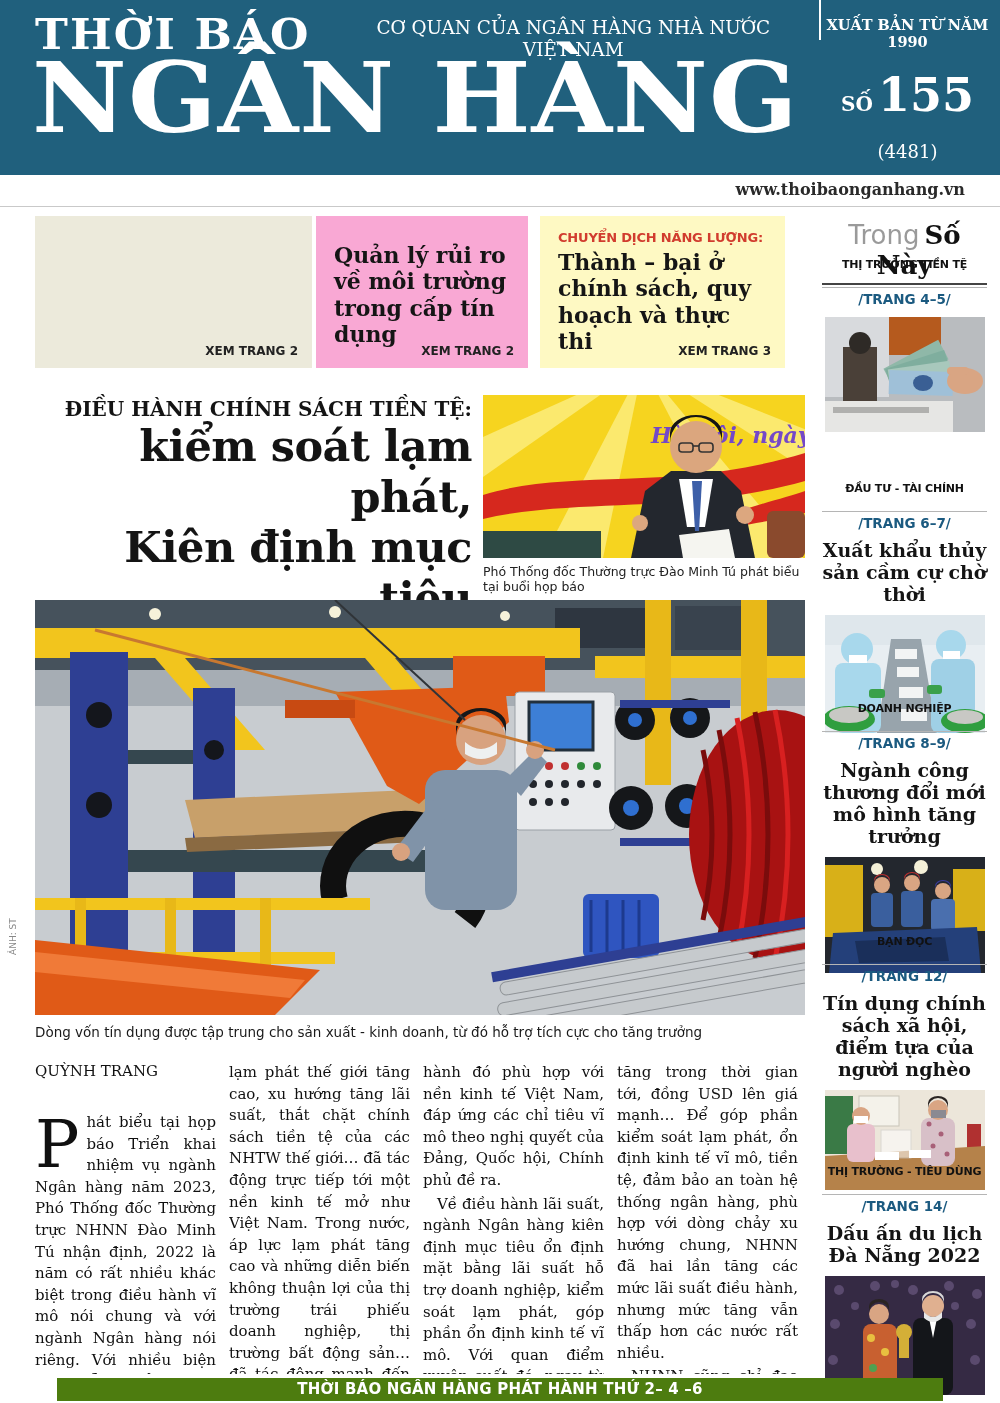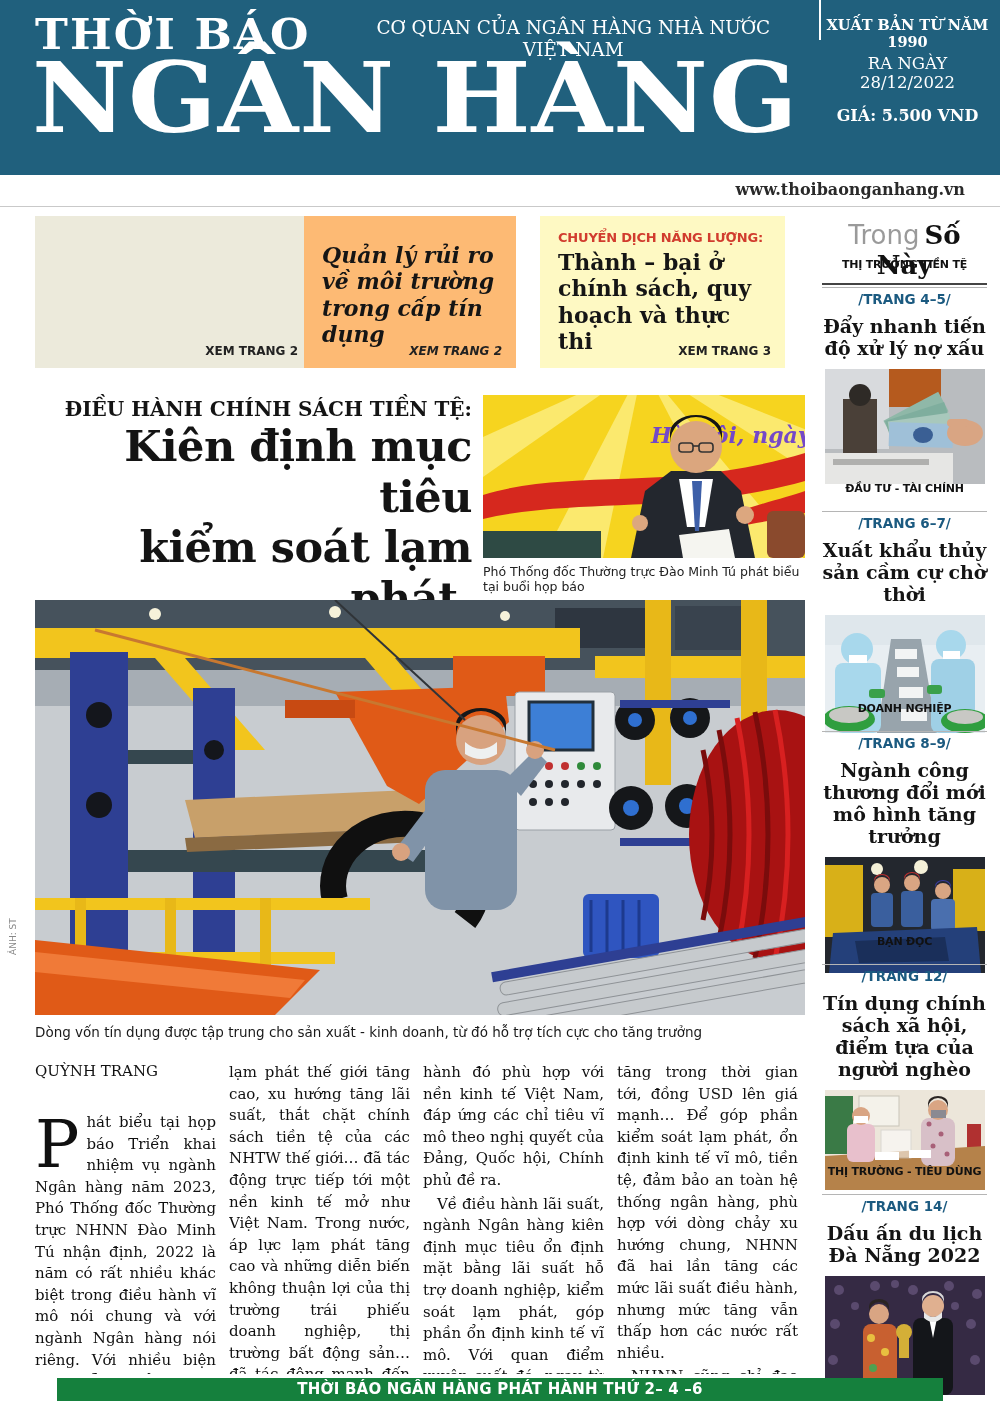--- a/index.html
+++ b/index.html
@@ -61,67 +61,71 @@
 
   
   .col{top:1062px;width:181px;height:312px;overflow:hidden;}
   .byline{font-family:"DejaVu Serif",serif;font-weight:normal;font-size:15px;margin-bottom:32px;}
   .body-p{font-family:"DejaVu Serif",serif;font-size:15px;line-height:1.44;text-align:justify;color:#101010;margin:0;}
   .body-p + .body-p{text-indent:14px;margin-top:2px;}
   .dropcap{float:left;font-family:"DejaVu Serif",serif;font-size:66px;line-height:0.82;
            padding:6px 7px 0 0;color:#101010;}
 
   
-  .footer-bar{left:57px;top:1378px;width:886px;height:23px;background:#15803d;color:#fff;
+  .footer-bar{left:57px;top:1378px;width:886px;height:23px;background:#4d7c0f;color:#fff;
               text-align:center;font-weight:bold;font-size:15px;line-height:23px;letter-spacing:0.2px;}
 </style>
 </head>
 <body>
 
 <div class="page">
 
   <div class="abs banner"></div>
   <div class="abs banner-sep"></div>
   <div class="abs title-top serif">THỜI BÁO</div>
   <div class="abs title-main serif">NGÂN HÀNG</div>
   <div class="abs agency serif">CƠ QUAN CỦA NGÂN HÀNG NHÀ NƯỚC VIỆT NAM</div>
 
   <div class="abs issue-block serif">
     <div class="issue-since">XUẤT BẢN TỪ NĂM 1990</div>
+    <div class="issue-line">
+      <span class="issue-label">SỐ</span>
+      <span class="issue-number">155</span>
+      <span class="issue-alt">(4481)</span>
+    </div>
     <div class="issue-date">RA NGÀY 28/12/2022</div>
     <div class="issue-price">GIÁ: 5.500 VND</div>
   </div>
 
   <div class="abs website serif">www.thoibaonganhang.vn</div>
   <div class="abs header-rule"></div>
 
   <div class="abs teaser" style="left:35px;width:277px;background:#ECEADB;">
     <div class="teaser-page">XEM TRANG 2</div>
   </div>
-  <div class="abs teaser" style="left:304px;width:212px;background:#fdba74;padding-top:26px;font-style:italic;">
+  <div class="abs teaser" style="left:316px;width:212px;background:#f9a8d4;padding-top:26px;">
     <div class="teaser-title serif">Quản lý rủi ro về môi trường trong cấp tín dụng</div>
     <div class="teaser-page">XEM TRANG 2</div>
   </div>
   <div class="abs teaser" style="left:540px;width:245px;background:#fef9c3;padding-top:14px;">
     <div class="teaser-kicker">CHUYỂN DỊCH NĂNG LƯỢNG:</div>
     <div class="teaser-title serif">Thành – bại ở chính sách, quy hoạch và thực thi</div>
     <div class="teaser-page">XEM TRANG 3</div>
   </div>
 
   <div class="abs sidebar-header">
     <span class="inner">
       <span class="sh-light">Trong</span>
       <span class="sh-bold serif">Số Này</span>
     </span>
   </div>
 
   <div class="abs side-sec" style="top:258px;">
     <div class="side-cat">THỊ TRƯỜNG TIỀN TỆ</div>
     <div class="side-page">/TRANG 4–5/</div>
-    <div class="side-title">Đẩy nhanh tiến độ xử lý nợ xấu</div>
     <svg class="side-photo" width="160" height="115" viewBox="0 0 160 115">
       <rect width="160" height="115" fill="#b9bcbf"></rect>
       <rect x="0" y="0" width="64" height="80" fill="#d8dadd"></rect>
       <rect x="64" y="0" width="52" height="38" fill="#b55a1e"></rect>
       <rect x="18" y="30" width="34" height="58" fill="#4a4038"></rect>
       <circle cx="35" cy="26" r="11" fill="#2e2a26"></circle>
       <rect x="0" y="84" width="128" height="31" fill="#e6e6e4"></rect>
       <rect x="8" y="90" width="96" height="6" fill="#b0b0ae"></rect>
       <g>
         <rect x="60" y="36" width="62" height="22" fill="#8fb8a8" transform="rotate(-28 91 47)"></rect>
@@ -245,22 +249,22 @@
       <circle cx="108" cy="30" r="11" fill="#e0b090"></circle>
       <path d="M99,36 q9,10 18,0 l0,6 q-9,8 -18,0 z" fill="#e8e8e8"></path>
       <path d="M97,28 a11,11 0 0 1 22,0 l0,-5 a11,8 0 0 0 -22,0 z" fill="#d8d8d8"></path>
       <rect x="74" y="62" width="10" height="20" fill="#d4af37"></rect>
       <circle cx="79" cy="56" r="8" fill="#d4af37"></circle>
     </svg>
   </div>
 
   <div class="abs lead-kicker">ĐIỀU HÀNH CHÍNH SÁCH TIỀN TỆ:</div>
   <div class="abs lead-headline">
+    <span style="display:block">kiểm soát lạm phát,</span>
     <span style="display:block">Kiên định mục tiêu</span>
-    <span style="display:block">kiểm soát lạm phát,</span>
     <span style="display:block">hỗ trợ tăng trưởng</span>
   </div>
 
   <svg class="abs press-photo" viewBox="0 0 322 163">
     <rect width="322" height="163" fill="#f6d41f"></rect>
     <g fill="#fbe96e">
       <polygon points="160,-30 -40,60 -40,110"></polygon>
       <polygon points="160,-30 60,163 120,163"></polygon>
       <polygon points="160,-30 260,163 320,163"></polygon>
       <polygon points="160,-30 362,50 362,100"></polygon>

